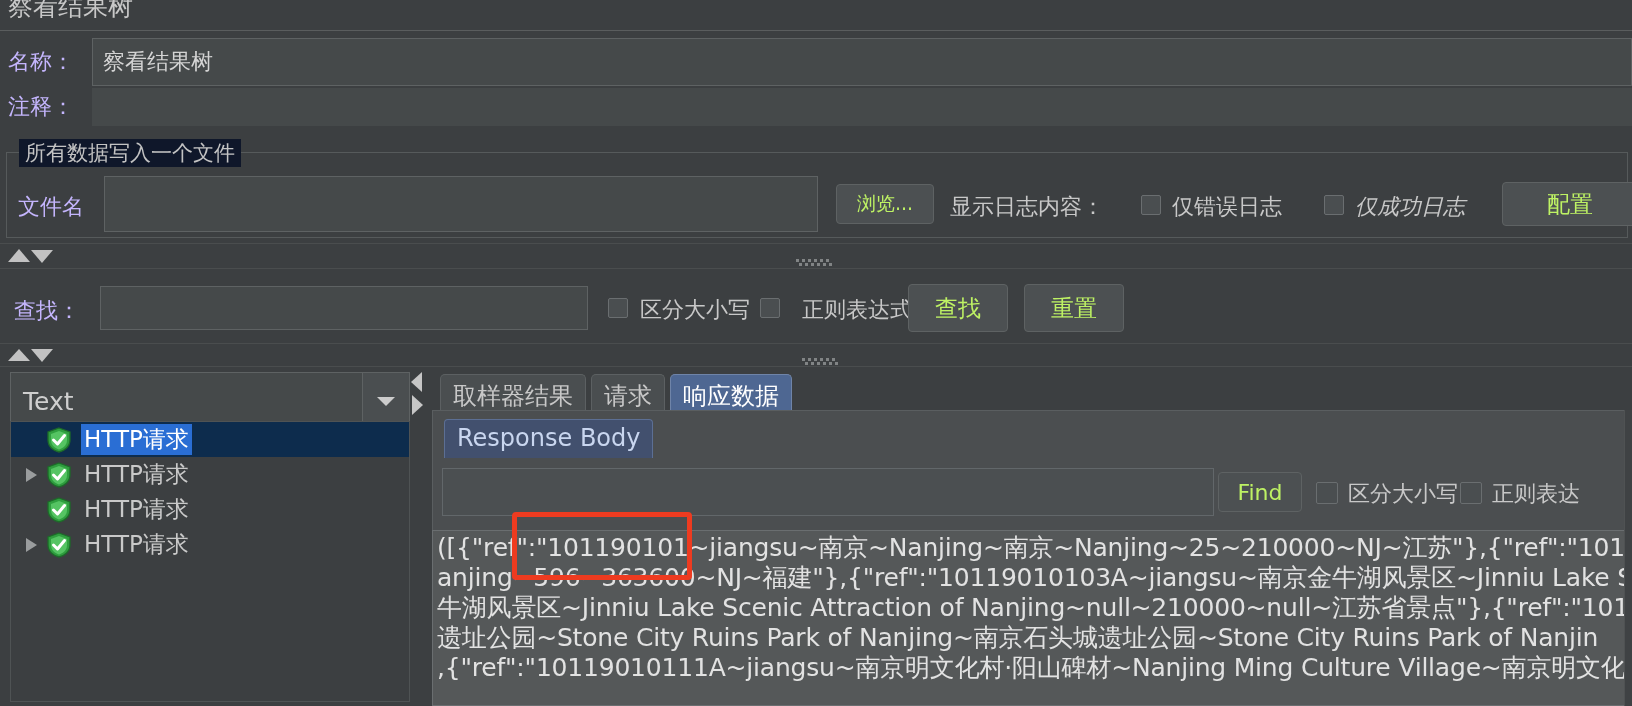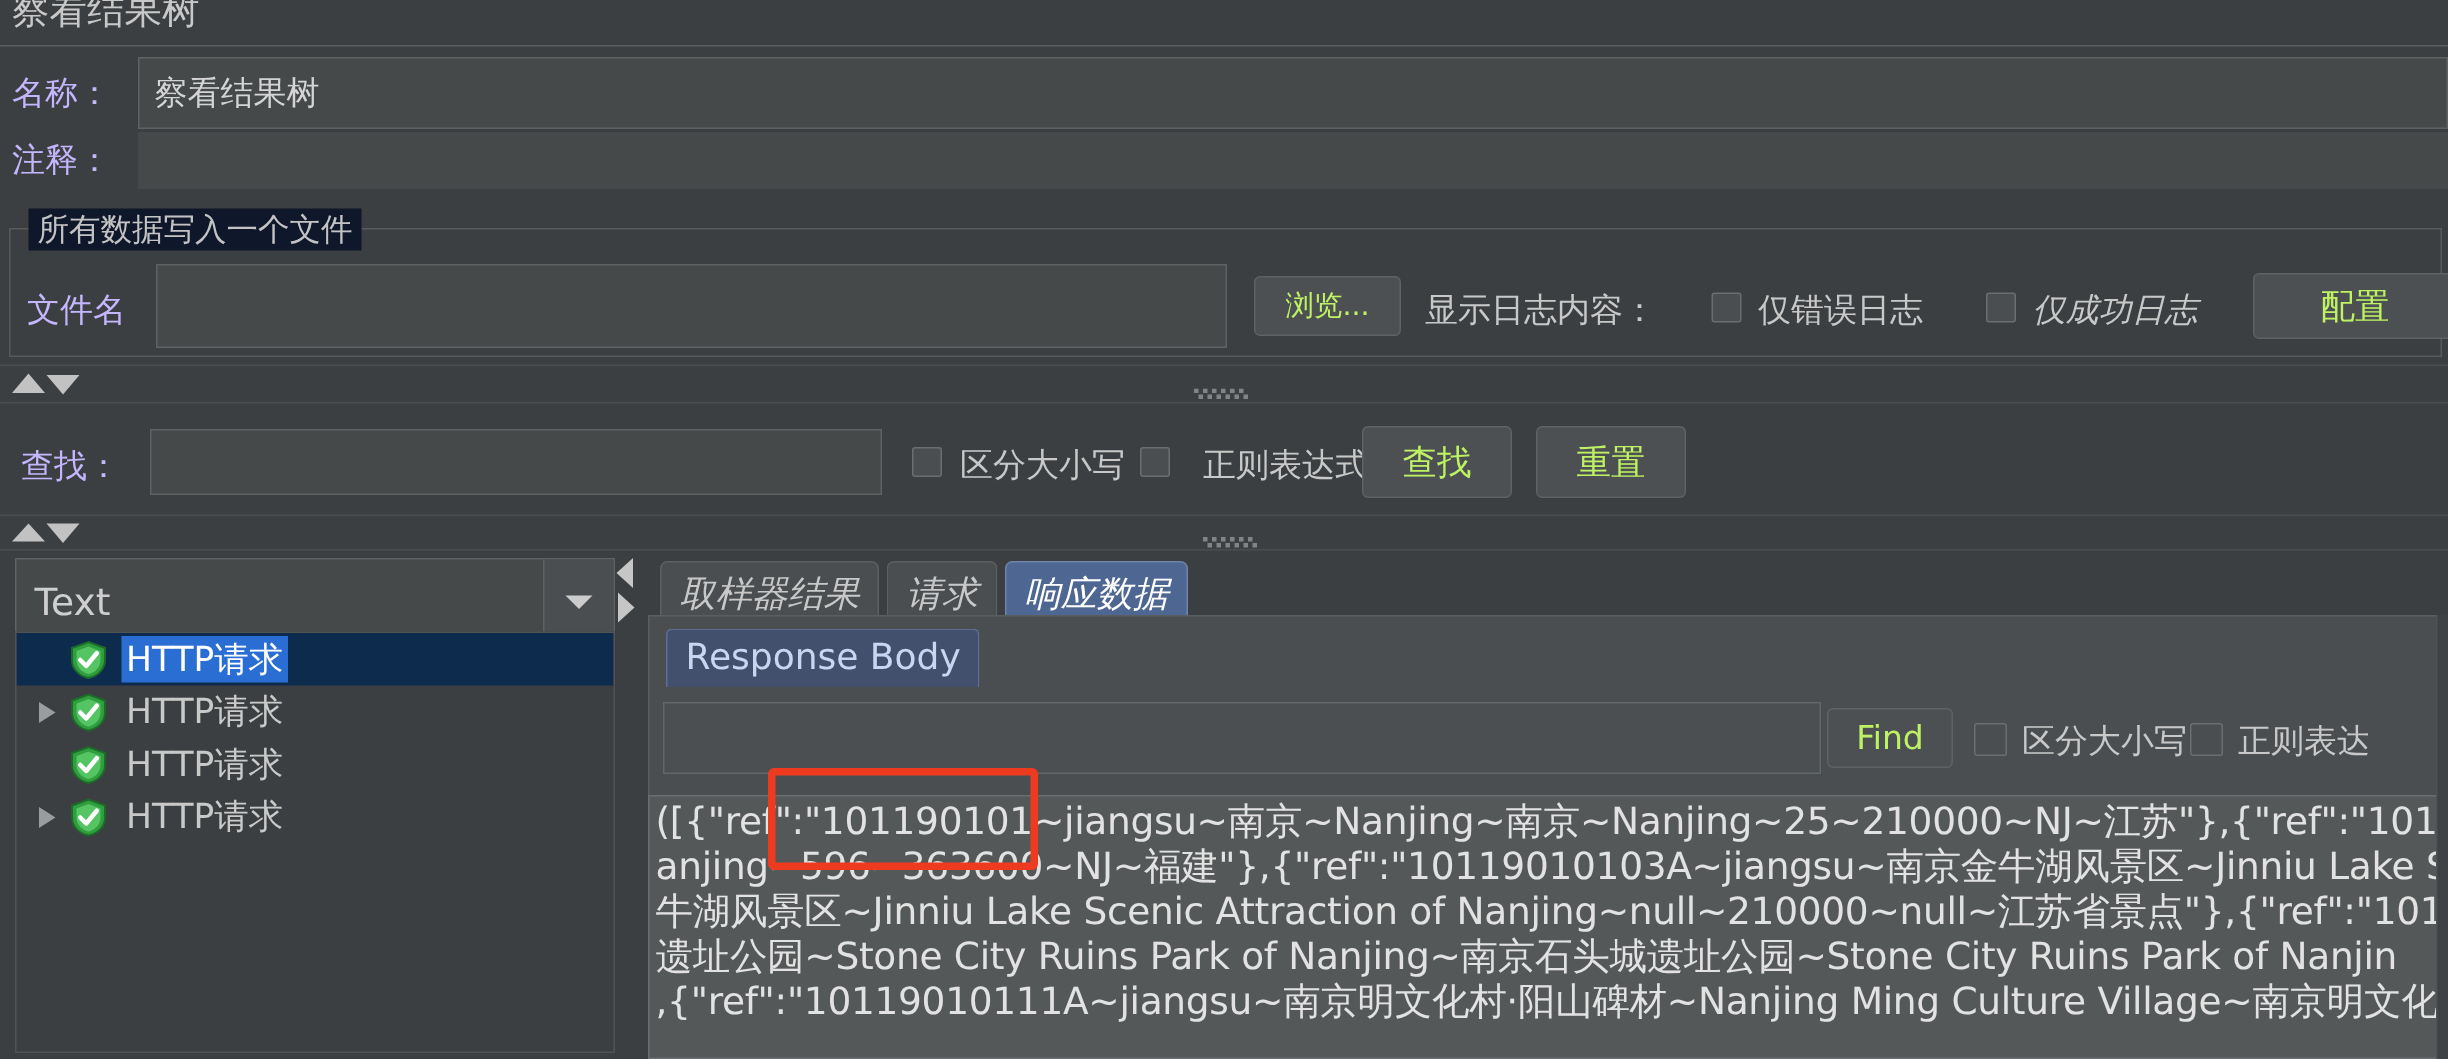--- a/index.html
+++ b/index.html
@@ -301,21 +301,21 @@
     </div>
   </div>
 
   <div class="collapse-h" style="left:410px;top:370px;">
     <svg width="14" height="48" viewBox="0 0 14 48">
       <polygon points="12,2 12,22 1,12" fill="#c6c6c6"></polygon>
       <polygon points="2,25 13,35 2,45" fill="#c6c6c6"></polygon>
     </svg>
   </div>
 
-  <div class="tabs" style="left:440px;top:374px;font-style:italic;">
+  <div class="tabs" style="left:440px;top:374px;">
     <div class="tab">取样器结果</div>
     <div class="tab">请求</div>
     <div class="tab active">响应数据</div>
   </div>
 
   <div class="content-panel" style="left:432px;top:410px;width:1200px;height:296px;"></div>
 
   <div class="tabs" style="left:444px;top:419px;">
     <div class="tab2 active">Response Body</div>
   </div>

